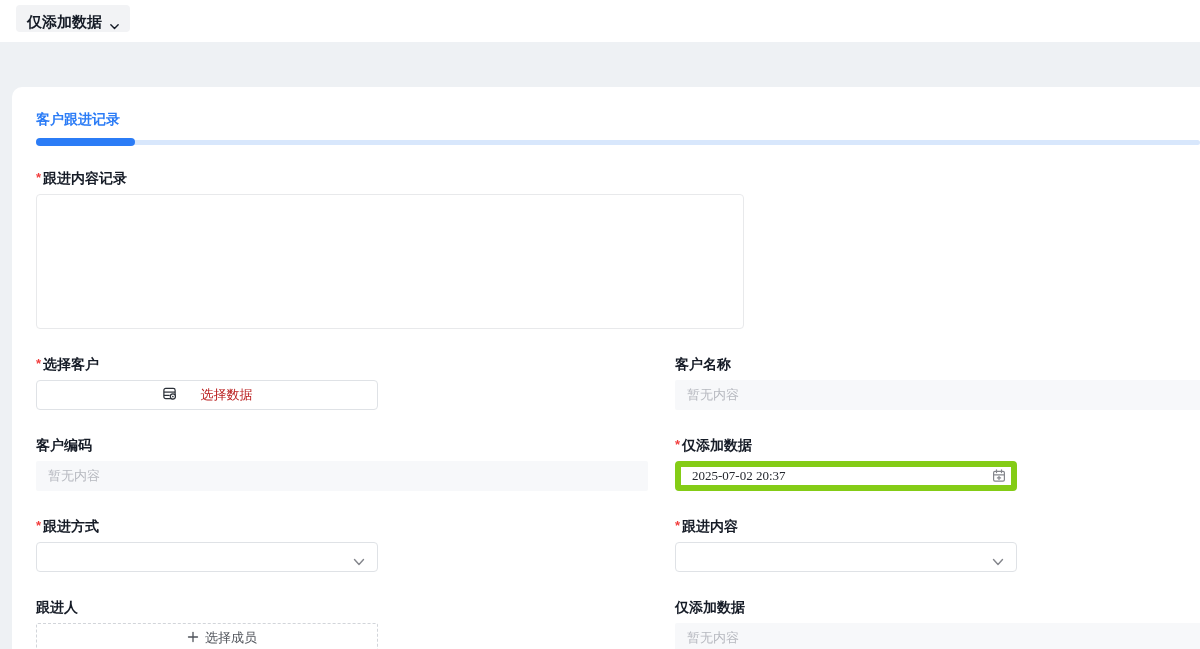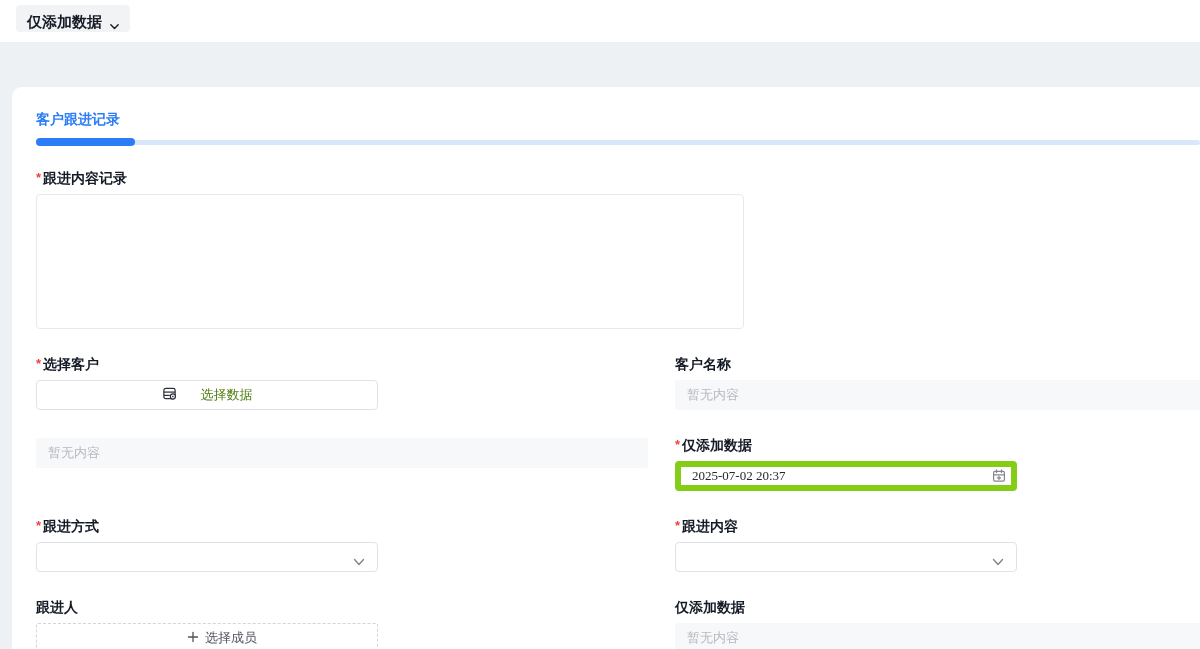--- a/index.html
+++ b/index.html
@@ -35,21 +35,21 @@
   .lbl { display:flex; align-items:flex-start; font-size:14px; font-weight:700;
     color:#151b26; margin-bottom:8px; line-height:15px; }
   .req { color:#f23d3d; font-size:13px; margin-right:2px; position:relative; top:-1px; }
 
   .note-area { width:708px; height:135px; border:1px solid #e8e9eb; border-radius:4px;
     resize:none; outline:none; font-family:inherit; font-size:13px; padding:8px 10px;
     color:#151b26; display:block; }
 
   .picker-btn { width:342px; height:30px; background:#fff; border:1px solid #dfe2e6;
     border-radius:4px; display:flex; align-items:center; justify-content:center;
-    gap:24px; font-size:13px; color:#4d7c0f; cursor:pointer; font-family:inherit; }
+    gap:24px; font-size:13px; color:#b91c1c; cursor:pointer; font-family:inherit; }
 
   .disabled-input { height:30px; background:#f7f8fa; border-radius:2px;
     display:flex; align-items:center; padding:0 12px; font-size:13px; color:#b6b8bf; }
 
   .date-input-wrap { position:relative; width:342px; }
   .date-input { width:342px; height:30px; border:6px solid #84cc16; border-radius:4px;
     padding:0 32px 0 11px; font-size:13px; color:#23272e; outline:none;
     font-family:Liberation Serif, serif; background:#fff; }
   .date-input-wrap .cal-ic { position:absolute; right:10px; top:7px; }
 
@@ -124,20 +124,23 @@
             <span>客户名称</span>
           </div>
           <div class="disabled-input">
             <span>暂无内容</span>
           </div>
         </div>
       </div>
 
       <div class="row">
         <div class="col">
+          <div class="lbl">
+            <span>客户编码</span>
+          </div>
           <div class="disabled-input">
             <span>暂无内容</span>
           </div>
         </div>
         <div class="col">
           <div class="lbl">
             <span class="req">*</span>
             <span>仅添加数据</span>
           </div>
           <div class="date-input-wrap">

